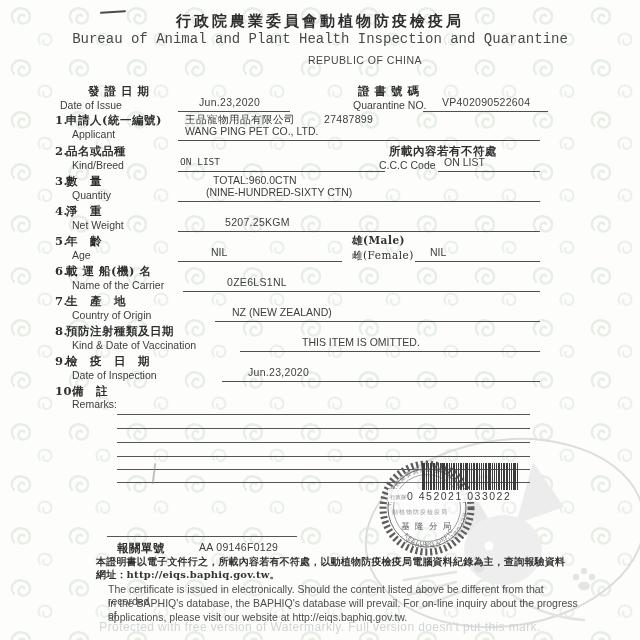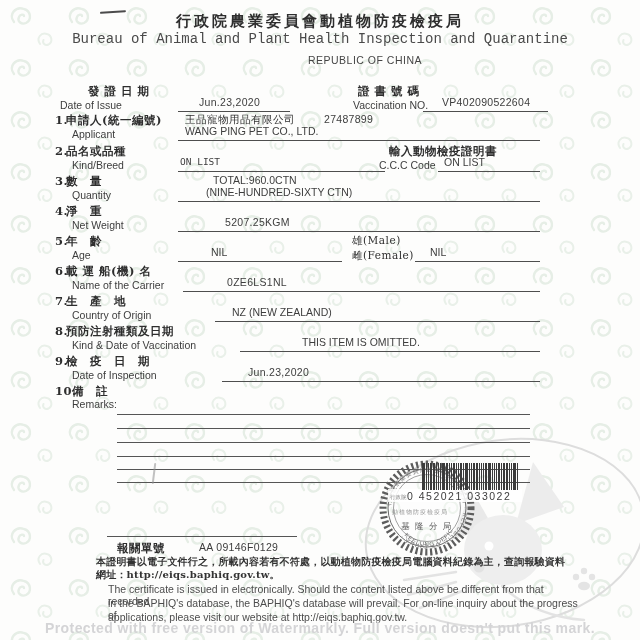--- a/index.html
+++ b/index.html
@@ -31,21 +31,21 @@
   .mono{font-family:"DejaVu Sans Mono","Liberation Mono",monospace;font-size:9.5px;}
   
   .blank-line{position:absolute;left:117px;width:413px;height:0;border-bottom:1.2px solid #555;}
   
   #top-dash{position:absolute;left:100px;top:11px;width:26px;height:2px;background:#4b4b4b;transform:rotate(-4deg);border-radius:1px;z-index:11;}
   #smudge{position:absolute;left:153px;top:463px;width:2px;height:21px;background:#8f8f8f;opacity:.55;transform:rotate(7deg);border-radius:2px;z-index:11;}
   
   .foot-zh{position:absolute;left:96px;width:470px;font-family:"DejaVu Serif","Liberation Serif",serif;
            font-weight:bold;font-size:10px;color:#333;letter-spacing:.2px;}
   .foot-en{position:absolute;left:108px;width:470px;font-size:10.5px;color:#4c4c4c;}
-  .wmly{position:absolute;left:0;top:620px;width:640px;text-align:center;font-size:14px;color:#d4d4d6;letter-spacing:.4px;font-weight:bold;}
+  .wmly{position:absolute;left:0;top:620px;width:640px;text-align:center;font-size:12px;color:#d4d4d6;letter-spacing:.4px;}
   text{font-family:"Liberation Sans",sans-serif;}
 </style>
 </head>
 <body>
 
 <div id="page">
 
   <svg id="wm-pattern" xmlns="http://www.w3.org/2000/svg">
     <defs>
       <pattern id="wmpat" width="58" height="52" patternUnits="userSpaceOnUse">
@@ -92,21 +92,21 @@
 
     <div class="row" style="top:84px">
       <span class="abs zh" style="left:88px">發 證 日 期</span>
       <span class="abs zh" style="left:358px">證 書 號 碼</span>
     </div>
     <div class="row" style="top:99px">
       <span class="abs" style="left:60px">Date of Issue</span>
       <span class="uline" style="left:178px;width:112px">
           <i class="val num" style="padding-left:7px">Jun.23,2020</i>
         </span>
-      <span class="abs" style="left:353px">Vaccination NO.</span>
+      <span class="abs" style="left:353px">Quarantine NO.</span>
       <span class="uline" style="left:423px;width:125px">
           <i class="val num" style="padding-left:5px">VP402090522604</i>
         </span>
     </div>
 
     <div class="row" style="top:113px">
       <span class="abs zh" style="left:55px">1.</span>
       <span class="abs zh" style="left:66px">申請人(統一編號)</span>
       <span class="abs zh" style="left:185px;font-size:10.5px;font-weight:normal">王品寵物用品有限公司</span>
       <span class="abs num" style="left:310px">27487899</span>
@@ -114,21 +114,21 @@
     <div class="row" style="top:128px">
       <span class="abs" style="left:72px">Applicant</span>
       <span class="uline" style="left:178px;width:362px">
           <i class="val" style="padding-left:7px">WANG PING PET CO., LTD.</i>
         </span>
     </div>
 
     <div class="row" style="top:144px">
       <span class="abs zh" style="left:55px">2.</span>
       <span class="abs zh" style="left:66px">品名或品種</span>
-      <span class="abs zh" style="left:389px">輸入動物檢疫證明書</span>
+      <span class="abs zh" style="left:389px">所載內容若有不符處</span>
     </div>
     <div class="row" style="top:159px">
       <span class="abs" style="left:72px">Kind/Breed</span>
       <span class="uline" style="left:178px;width:207px">
           <i class="val mono" style="padding-left:2px">ON LIST</i>
         </span>
       <span class="abs" style="left:379px">C.C.C Code</span>
       <span class="uline" style="left:438px;width:102px">
           <i class="val" style="padding-left:6px">ON LIST</i>
         </span>
@@ -153,21 +153,21 @@
     <div class="row" style="top:219px">
       <span class="abs" style="left:72px">Net Weight</span>
       <span class="uline" style="left:178px;width:362px">
           <i class="val num" style="padding-left:33px">5207.25KGM</i>
         </span>
     </div>
 
     <div class="row" style="top:234px">
       <span class="abs zh" style="left:55px">5.</span>
       <span class="abs zh" style="left:66px">年　齡</span>
-      <span class="abs zh" style="left:352px;font-weight:normal;font-size:10.5px">雄(Male)</span>
+      <span class="abs zh" style="left:352px;font-weight:bold;font-size:10.5px">雄(Male)</span>
     </div>
     <div class="row" style="top:249px">
       <span class="abs" style="left:72px">Age</span>
       <span class="uline" style="left:178px;width:164px">
           <i class="val" style="padding-left:33px">NIL</i>
         </span>
       <span class="abs zh" style="left:352px;font-weight:normal;font-size:10.5px">雌(Female)</span>
       <span class="uline" style="left:415px;width:125px">
           <i class="val" style="padding-left:15px">NIL</i>
         </span>

